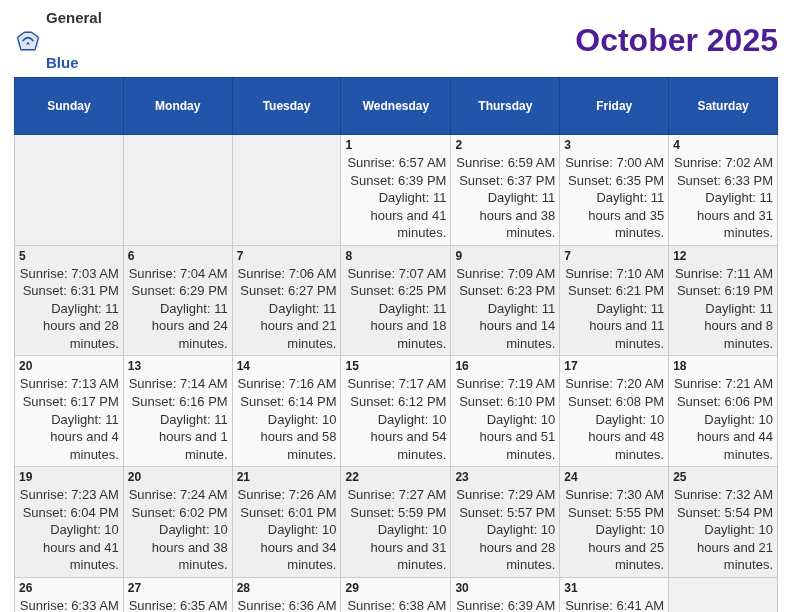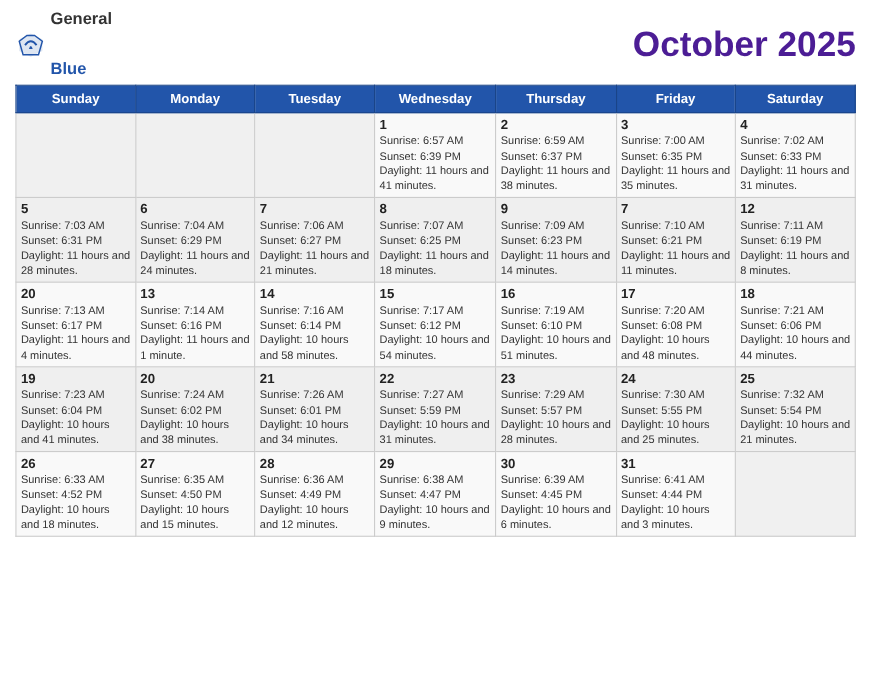--- a/index.html
+++ b/index.html
@@ -65,21 +65,21 @@
       width: 100%;
       border-collapse: collapse;
       border: 1px solid #bbb;
     }
     .calendar th {
       background: #2255aa;
       color: #fff;
       font-size: 12px;
       font-weight: bold;
       text-align: center;
-      padding: 5px 3px;
+      padding: 21px 3px;
       border: 1px solid #1a4488;
       margin-left: 24px;
     }
     .calendar td {
       border: 1px solid #ccc;
       vertical-align: top;
       padding: 3px 4px;
       width: 113px;
       min-height: 80px;
       font-size: 10px;
@@ -93,23 +93,24 @@
       background: #efefef;
     }
     .day-num {
       font-size: 12px;
       font-weight: bold;
       color: #222;
       display: block;
       margin-bottom: 2px;
     }
     .day-info {
-      font-size: 10px;
+      font-size: 13px;
       color: #333;
       line-height: 1.35;
+      text-align: right;
     }
     .empty-cell {
       background: #f0f0f0 !important;
     }
   </style>
 </head>
 <body>
 
 <div class="page">
   <div class="header">

